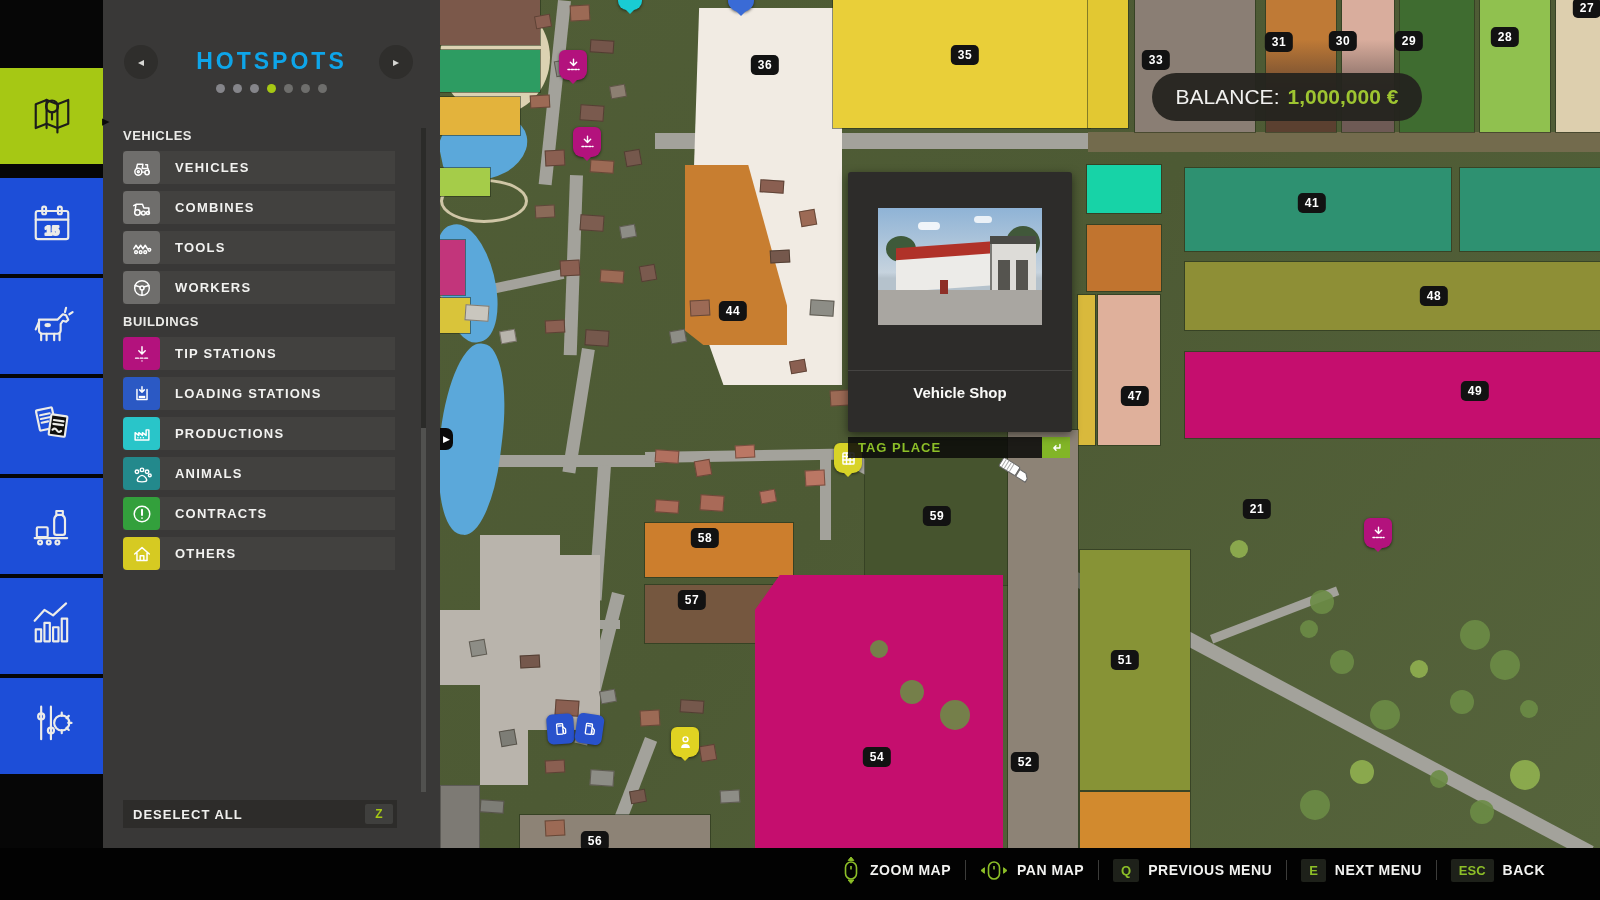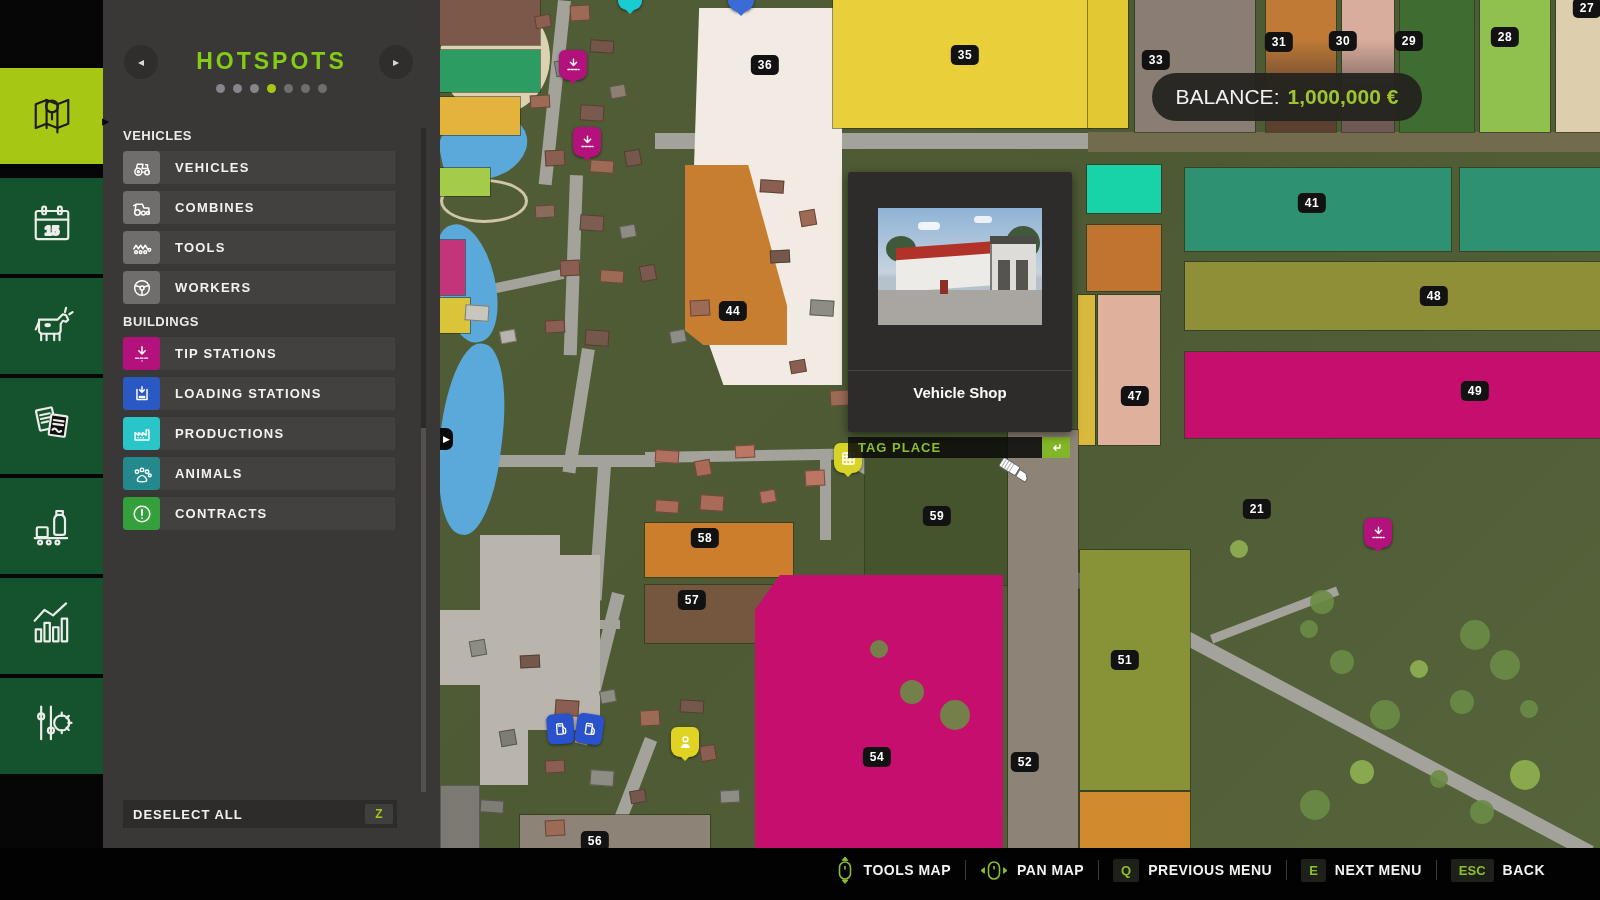--- a/index.html
+++ b/index.html
@@ -1,33 +1,33 @@
 <!DOCTYPE html>
 <html><head>
 <meta charset="utf-8">
 <style>
   html,body{margin:0;padding:0;background:#000;}
   #root{position:relative;width:1600px;height:900px;overflow:hidden;background:#030303;
         font-family:"Liberation Sans",sans-serif;-webkit-font-smoothing:antialiased;}
   
   #rail{position:absolute;left:0;top:0;width:103px;height:848px;background:#060606;z-index:5;}
-  .rail-tile{position:absolute;left:0;width:103px;height:96px;background:#14532d;
+  .rail-tile{position:absolute;left:0;width:103px;height:96px;background:#1d4ed8;
              display:flex;align-items:center;justify-content:center;color:#ecece9;}
   .rail-tile.active{background:#a6c814;color:#1d1d1a;}
   .rail-tile svg{width:52px;height:52px;fill:none;stroke:currentColor;stroke-width:2;
                  stroke-linecap:round;stroke-linejoin:round;}
   .rail-active-arrow{position:absolute;left:102px;top:112px;color:#0a0a0a;font-size:15px;z-index:6;}
   
   #panel{position:absolute;left:103px;top:0;width:337px;height:848px;background:#393837;z-index:4;}
   #panel-header{position:relative;height:118px;}
   .nav-arrow{position:absolute;top:45px;width:34px;height:34px;border-radius:50%;background:#2f2e2c;
              border:none;color:#d8d8d5;font-size:12px;display:flex;align-items:center;justify-content:center;
              cursor:pointer;padding:0;}
   #arrow-left{left:21px;} #arrow-right{left:276px;}
-  #panel-title{margin:0;position:absolute;top:48px;left:0;right:0;text-align:center;color:#84cc16;
+  #panel-title{margin:0;position:absolute;top:48px;left:0;right:0;text-align:center;color:#0ea5e9;
                font-size:23px;font-weight:bold;letter-spacing:3px;}
   #dots{position:absolute;top:84px;left:0;right:0;display:flex;justify-content:center;gap:8px;}
   .dot{width:9px;height:9px;border-radius:50%;background:#85858a;}
   .dot.dim{background:#6e6e6c;} .dot.active{background:#a6c814;}
   .section-label{color:#eaeae7;font-size:13px;font-weight:bold;letter-spacing:.5px;margin:10px 0 8px 20px;}
   .menu-row{position:relative;width:272px;height:33px;margin:0 0 7px 20px;background:#42413f;
             display:flex;align-items:center;cursor:pointer;}
   .menu-tile{width:37px;height:33px;border-radius:4px;display:flex;align-items:center;justify-content:center;flex:none;}
   .menu-tile svg{width:22px;height:22px;fill:none;stroke:#fff;stroke-width:1.6;stroke-linecap:round;stroke-linejoin:round;}
   .menu-label{color:#f2f2f0;font-size:13px;font-weight:bold;letter-spacing:1.2px;padding-left:15px;}
@@ -276,20 +276,28 @@
         </div>
         <div class="menu-row">
           <span class="menu-tile" style="background:#33a03c">
             <svg fill="none" stroke="#fff" stroke-width="1.6" stroke-linecap="round" stroke-linejoin="round" viewBox="0 0 24 24">
               <circle cx="12" cy="12" r="8.5"></circle>
               <path d="M12 7.5 v5.5" stroke-width="2.2"></path>
               <circle cx="12" cy="16.5" r=".9" fill="#fff" stroke="none"></circle>
             </svg>
           </span>
           <span class="menu-label">CONTRACTS</span>
+        </div>
+        <div class="menu-row">
+          <span class="menu-tile" style="background:#d6ca22">
+            <svg fill="none" stroke="#fff" stroke-width="1.6" stroke-linecap="round" stroke-linejoin="round" viewBox="0 0 24 24">
+              <path d="M4 12 l8-7 8 7 M6.5 10.5 V19 h11 v-8.5 M10 19 v-5 h4 v5"></path>
+            </svg>
+          </span>
+          <span class="menu-label">OTHERS</span>
         </div>
       </div>
     <div id="deselect-row">
       <span class="lbl">DESELECT ALL</span>
       <span class="keycap">Z</span>
     </div>
     <div id="panel-scrollbar">
         <div class="thumb"></div>
       </div>
   </section>
@@ -540,21 +548,21 @@
         <span style="display: flex;">
           <svg width="20" height="28" viewBox="0 0 20 28">
             <g fill="none" stroke="currentColor" stroke-width="1.6">
               <rect x="4.5" y="6" width="11" height="17" rx="5.5"></rect>
               <path d="M10 10 v3.5"></path>
             </g>
             <path d="M10 1 l2.8 3.4 h-5.6 z" fill="currentColor"></path>
             <path d="M10 27.5 l2.8-3.4 h-5.6 z" fill="currentColor"></path>
           </svg>
         </span>
-        <span class="bb-label">TOOLS MAP</span>
+        <span class="bb-label">ZOOM MAP</span>
       </div>
       <div class="bb-div"></div>
       <div class="bb-item">
         <span style="display: flex;">
           <svg width="28" height="28" viewBox="0 0 28 28">
             <g fill="none" stroke="currentColor" stroke-width="1.6">
               <rect x="8.5" y="6" width="11" height="17" rx="5.5"></rect>
               <path d="M14 10 v3.5"></path>
             </g>
             <path d="M1 14.5 l3.4-2.8 v5.6 z" fill="currentColor"></path>

